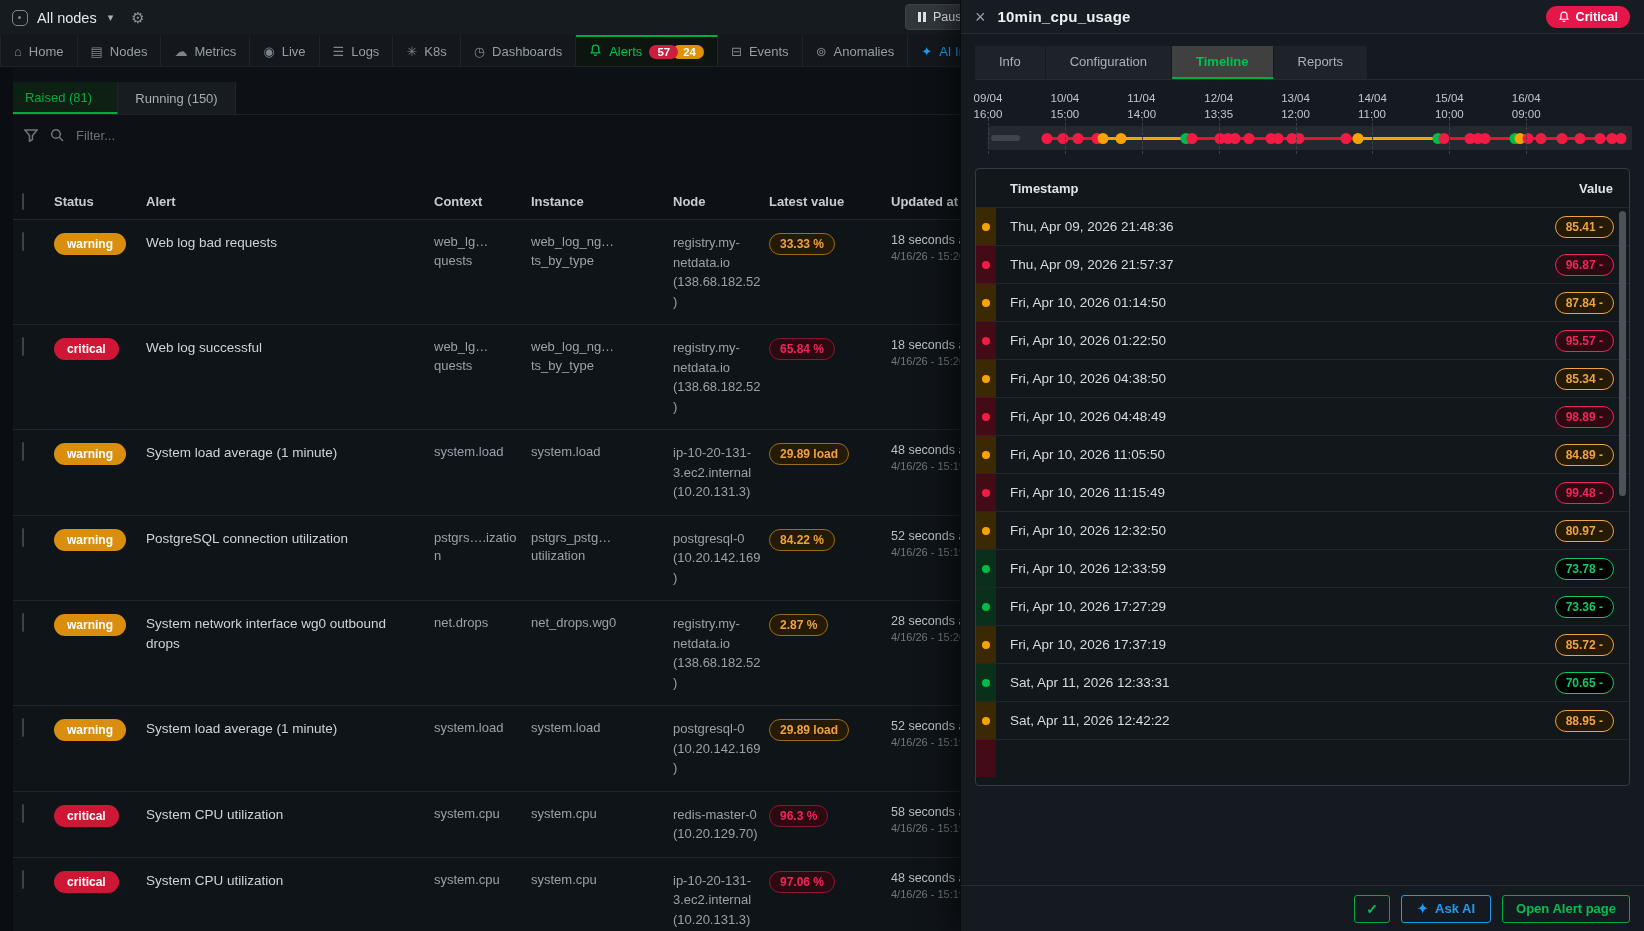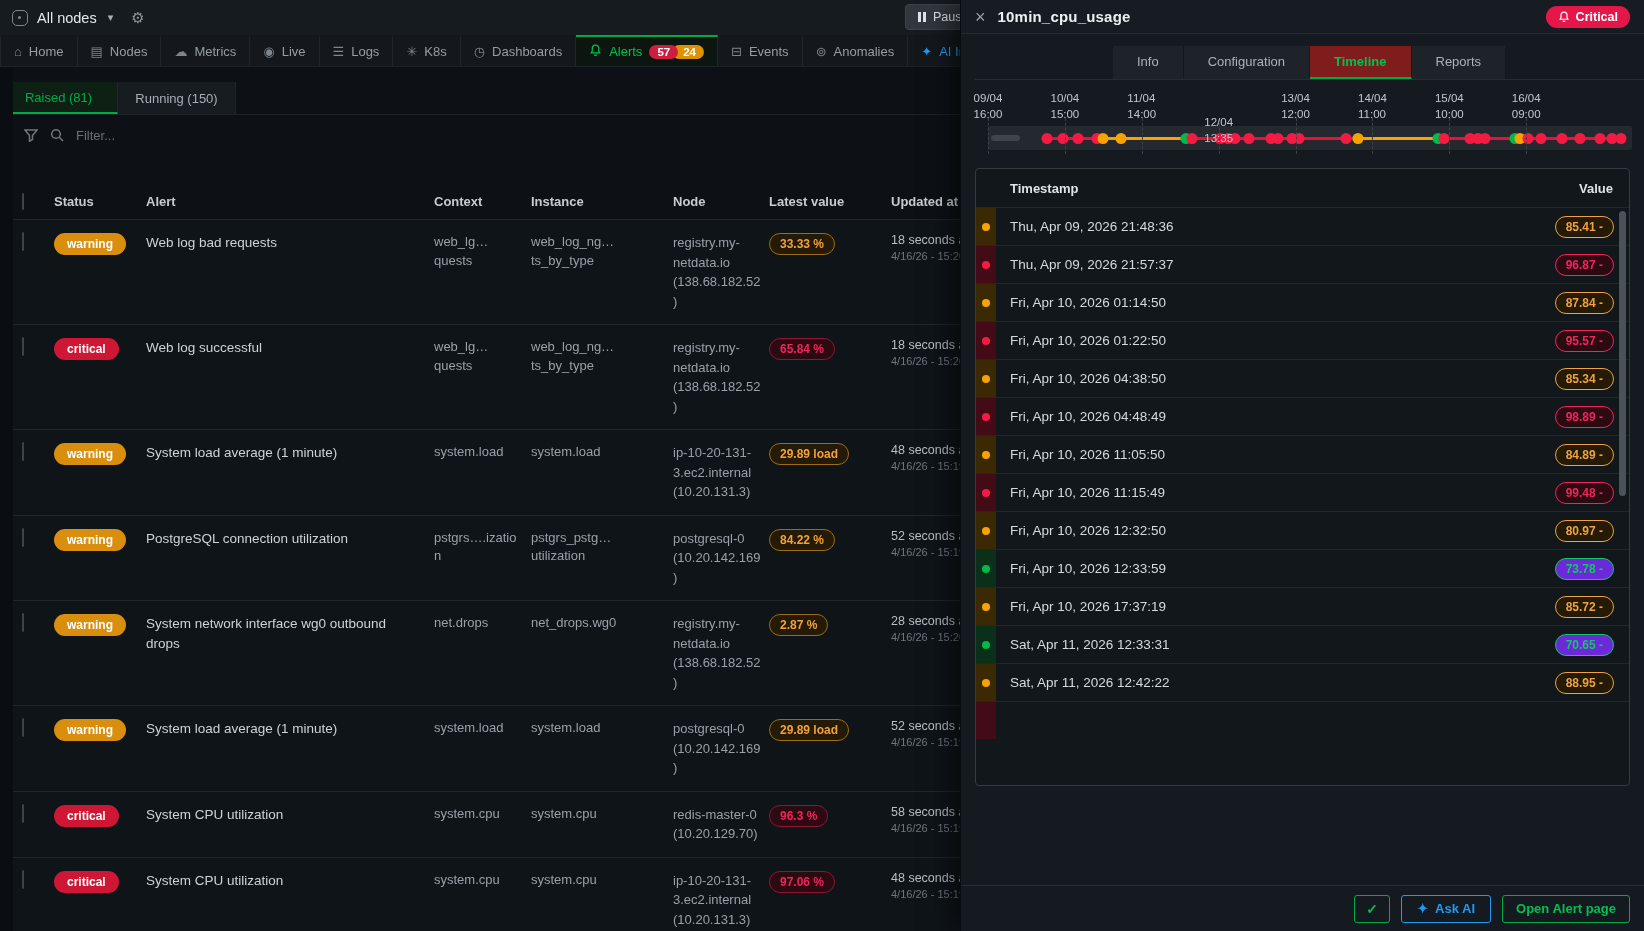--- a/index.html
+++ b/index.html
@@ -53,36 +53,36 @@
   .cb { width:15px; height:15px; border:1px solid #3c434a; border-radius:3px; background:#23282e; margin-left:22px; margin-top:2px; cursor:pointer; }
   .sev-badge { display:inline-block; font-size:12px; font-weight:bold; color:#fff; border-radius:12px; padding:4px 13px; margin-left:8px; }
   .sev-badge.warning { background:#d98e0e; }
   .sev-badge.critical { background:#ce1735; }
   .alert-name { font-size:13.5px; color:#ced3d8; line-height:1.45; padding-right:18px; }
   .dim { font-size:13px; color:#99a0a7; line-height:1.45; padding-right:10px; word-break:break-word; }
   .nodecell { font-size:13px; color:#99a0a7; line-height:1.5; padding-right:8px; word-break:break-word; }
   .value-pill { display:inline-block; font-size:12px; font-weight:bold; border-radius:11px; padding:3px 10px; border:1.5px solid; white-space:nowrap; }
   .vp-warning { color:#efa23d; border-color:#9c6c14; background:#241a05; }
   .vp-critical { color:#f2245a; border-color:#8f1530; background:#2b0a12; }
-  .vp-clear { color:#0fc964; border-color:#0a7a3a; background:#6d28d9; }
+  .vp-clear { color:#0fc964; border-color:#0a7a3a; background:#000000; }
   .updated .ago { font-size:12.5px; color:#b9bfc5; }
   .updated .when { font-size:11px; color:#6f767d; margin-top:3px; }
   .left-rail { position:absolute; left:0; top:68px; bottom:0; width:13px; background:#0a0e12; z-index:1; }
 
   
   .panel { position:absolute; top:0; left:960px; width:684px; height:931px; background:#151a20; z-index:10;
     box-shadow:-10px 0 24px rgba(0,0,0,.5); border-left:1px solid #090c0f; }
   .panel-header { height:34px; display:flex; align-items:center; padding:0 14px; border-bottom:1px solid #262c33; background:#171c22; }
   .close-x { color:#9aa1a8; font-size:18px; cursor:pointer; margin-right:12px; line-height:1; }
   .panel-title { font-size:15px; font-weight:bold; color:#edf0f2; letter-spacing:.2px; }
   .crit-pill { margin-left:auto; display:flex; align-items:center; gap:6px; background:#e4164a; color:#fff;
     font-size:12.5px; font-weight:bold; border-radius:13px; padding:4px 12px; cursor:pointer; }
-  .panel-tabs { display:flex; margin:12px 0 0 14px; border-bottom:1px solid #262c33; width:calc(100% - 14px);justify-content:center; }
+  .panel-tabs { display:flex; margin:12px 0 0 14px; border-bottom:1px solid #262c33; width:calc(100% - 14px); }
   .ptab { padding:8px 24px; font-size:13px; color:#aab1b8; background:#1d2329; cursor:pointer; border-right:1px solid #14181d; }
-  .ptab.active { background:#7f1d1d; color:#00c050; border-bottom:2px solid #00ab44; font-weight:bold; }
+  .ptab.active { background:#404040; color:#00c050; border-bottom:2px solid #00ab44; font-weight:bold; }
   .range-pill { display:inline-flex; align-items:center; gap:7px; margin:13px 0 0 14px; background:#3a4046;
     border-radius:3px; padding:5px 11px; font-size:13px; color:#e8ebee; font-weight:bold; }
   .range-pill .dim2 { color:#9aa1a8; font-weight:normal; }
 
   
   .tl-wrap { position:relative; margin:10px 12px 0 27px; height:66px; }
   .tick { position:absolute; top:0; transform:translateX(-50%); text-align:left; font-size:11.5px; color:#c2c7cd; line-height:1.4; }
   .gridline { position:absolute; top:28px; bottom:2px; width:0; border-left:1px dashed #3c434b; }
   .strip { position:absolute; left:0; right:0; top:36px; height:24px; background:#24292f; border-radius:2px; }
   .stub { position:absolute; left:0.4%; width:4.5%; top:9px; height:6px; border-radius:3px; background:#3f454c; }
@@ -407,21 +407,21 @@
         <div class="tick" style="left: 11.938%;">
           <div>10/04</div>
           <div>15:00</div>
         </div>
         <div class="gridline" style="left: 23.876%;"></div>
         <div class="tick" style="left: 23.876%;">
           <div>11/04</div>
           <div>14:00</div>
         </div>
         <div class="gridline" style="left: 35.814%;"></div>
-        <div class="tick" style="left: 35.814%; margin-top: 24px;">
+        <div class="tick" style="left: 35.814%;">
           <div>12/04</div>
           <div>13:35</div>
         </div>
         <div class="gridline" style="left: 47.7519%;"></div>
         <div class="tick" style="left: 47.7519%;">
           <div>13/04</div>
           <div>12:00</div>
         </div>
         <div class="gridline" style="left: 59.6899%;"></div>
         <div class="tick" style="left: 59.6899%;">
@@ -498,20 +498,26 @@
             <span class="stripe warning"></span>
             <span class="evdot warning"></span>
             <span class="ev-ts">Fri, Apr 10, 2026 12:32:50</span>
             <span class="ev-val vp-warning">80.97 -</span>
           </div>
           <div class="ev-row">
             <span class="stripe clear"></span>
             <span class="evdot clear"></span>
             <span class="ev-ts">Fri, Apr 10, 2026 12:33:59</span>
             <span class="ev-val vp-clear">73.78 -</span>
+          </div>
+          <div class="ev-row">
+            <span class="stripe clear"></span>
+            <span class="evdot clear"></span>
+            <span class="ev-ts">Fri, Apr 10, 2026 17:27:29</span>
+            <span class="ev-val vp-clear">73.36 -</span>
           </div>
           <div class="ev-row">
             <span class="stripe warning"></span>
             <span class="evdot warning"></span>
             <span class="ev-ts">Fri, Apr 10, 2026 17:37:19</span>
             <span class="ev-val vp-warning">85.72 -</span>
           </div>
           <div class="ev-row">
             <span class="stripe clear"></span>
             <span class="evdot clear"></span>

